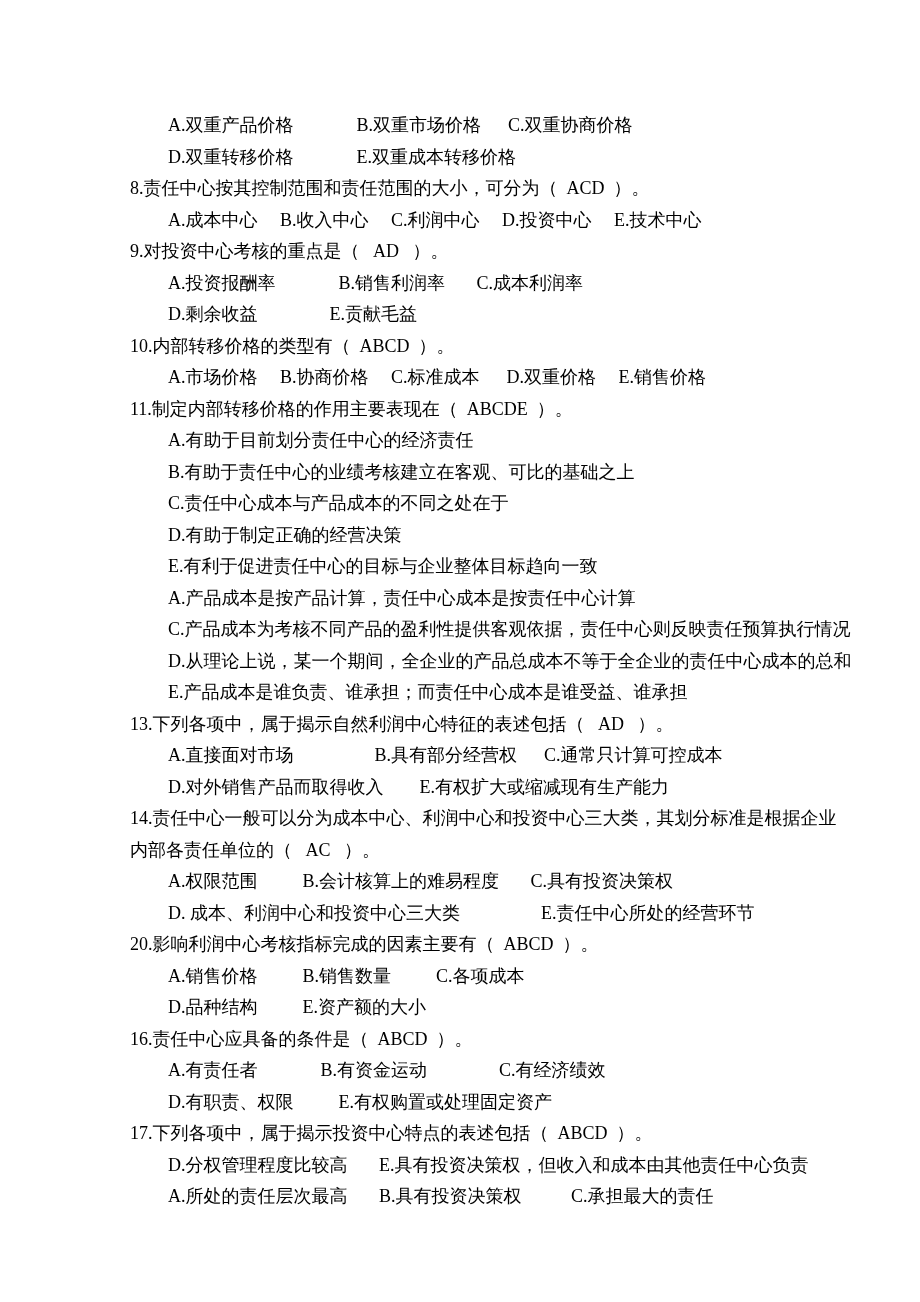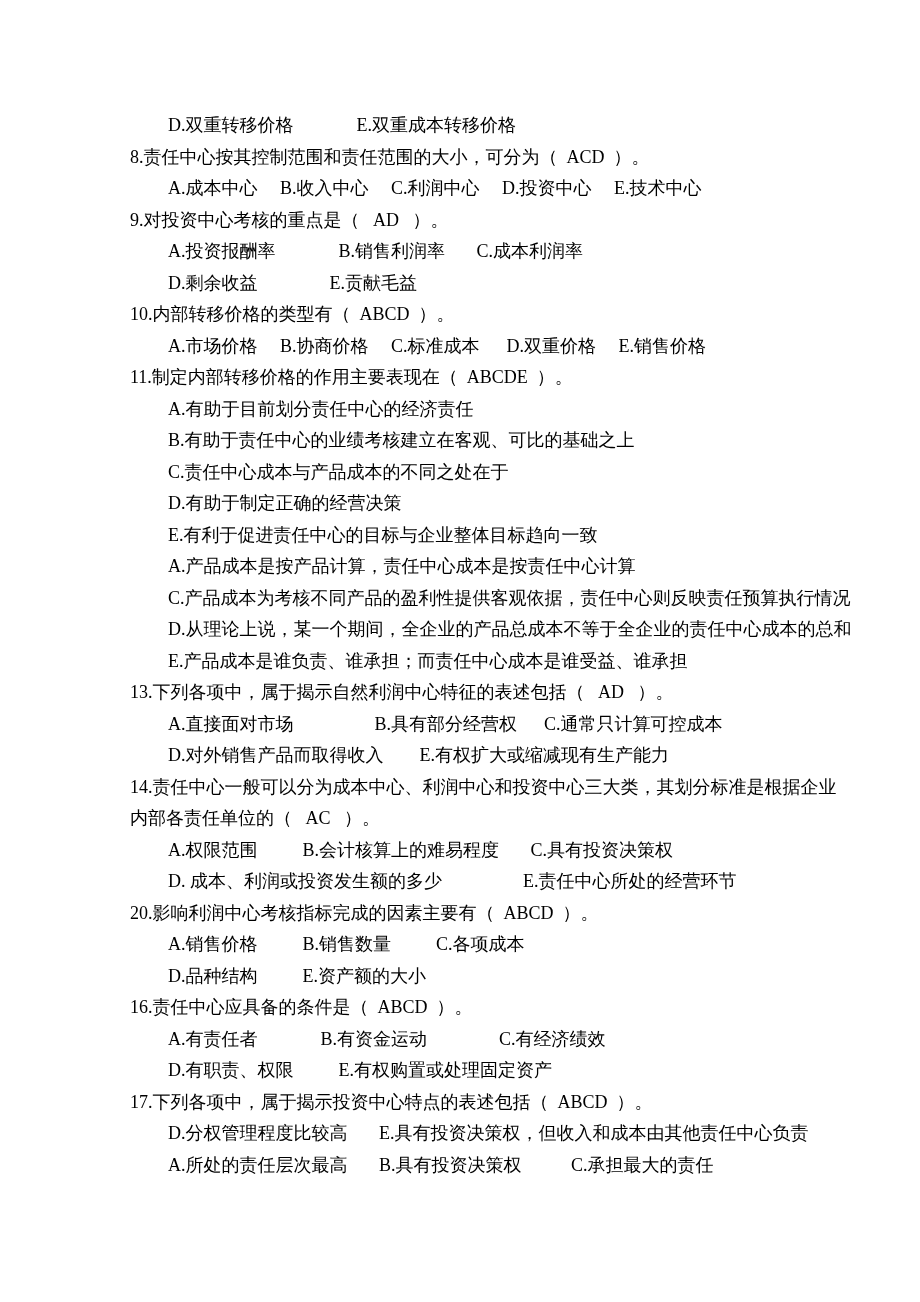--- a/index.html
+++ b/index.html
@@ -20,20 +20,21 @@
       white-space: pre;
     }
     .indent {
       padding-left: 38px;
     }
   </style>
 </head>
 <body>
 
 <div class="page">
+  <span class="line indent">A.双重产品价格              B.双重市场价格      C.双重协商价格</span>
   <span class="line indent">D.双重转移价格              E.双重成本转移价格</span>
   <span class="line">8.责任中心按其控制范围和责任范围的大小，可分为（  ACD  ）。</span>
   <span class="line indent">A.成本中心     B.收入中心     C.利润中心     D.投资中心     E.技术中心</span>
   <span class="line">9.对投资中心考核的重点是（   AD   ）。</span>
   <span class="line indent">A.投资报酬率              B.销售利润率       C.成本利润率</span>
   <span class="line indent">D.剩余收益                E.贡献毛益</span>
   <span class="line">10.内部转移价格的类型有（  ABCD  ）。</span>
   <span class="line indent">A.市场价格     B.协商价格     C.标准成本      D.双重价格     E.销售价格</span>
   <span class="line">11.制定内部转移价格的作用主要表现在（  ABCDE  ）。</span>
   <span class="line indent">A.有助于目前划分责任中心的经济责任</span>
@@ -44,21 +45,21 @@
   <span class="line indent">A.产品成本是按产品计算，责任中心成本是按责任中心计算</span>
   <span class="line indent">C.产品成本为考核不同产品的盈利性提供客观依据，责任中心则反映责任预算执行情况</span>
   <span class="line indent">D.从理论上说，某一个期间，全企业的产品总成本不等于全企业的责任中心成本的总和</span>
   <span class="line indent">E.产品成本是谁负责、谁承担；而责任中心成本是谁受益、谁承担</span>
   <span class="line">13.下列各项中，属于揭示自然利润中心特征的表述包括（   AD   ）。</span>
   <span class="line indent">A.直接面对市场                  B.具有部分经营权      C.通常只计算可控成本</span>
   <span class="line indent">D.对外销售产品而取得收入        E.有权扩大或缩减现有生产能力</span>
   <span class="line">14.责任中心一般可以分为成本中心、利润中心和投资中心三大类，其划分标准是根据企业</span>
   <span class="line">内部各责任单位的（   AC   ）。</span>
   <span class="line indent">A.权限范围          B.会计核算上的难易程度       C.具有投资决策权</span>
-  <span class="line indent">D. 成本、利润或投资发生额的多少                  E.责任中心所处的经营环节</span>
+  <span class="line indent">D. 成本、利润中心和投资中心三大类                  E.责任中心所处的经营环节</span>
   <span class="line">20.影响利润中心考核指标完成的因素主要有（  ABCD  ）。</span>
   <span class="line indent">A.销售价格          B.销售数量          C.各项成本</span>
   <span class="line indent">D.品种结构          E.资产额的大小</span>
   <span class="line">16.责任中心应具备的条件是（  ABCD  ）。</span>
   <span class="line indent">A.有责任者              B.有资金运动                C.有经济绩效</span>
   <span class="line indent">D.有职责、权限          E.有权购置或处理固定资产</span>
   <span class="line">17.下列各项中，属于揭示投资中心特点的表述包括（  ABCD  ）。</span>
   <span class="line indent">D.分权管理程度比较高       E.具有投资决策权，但收入和成本由其他责任中心负责</span>
   <span class="line indent">A.所处的责任层次最高       B.具有投资决策权           C.承担最大的责任</span>
 </div>

